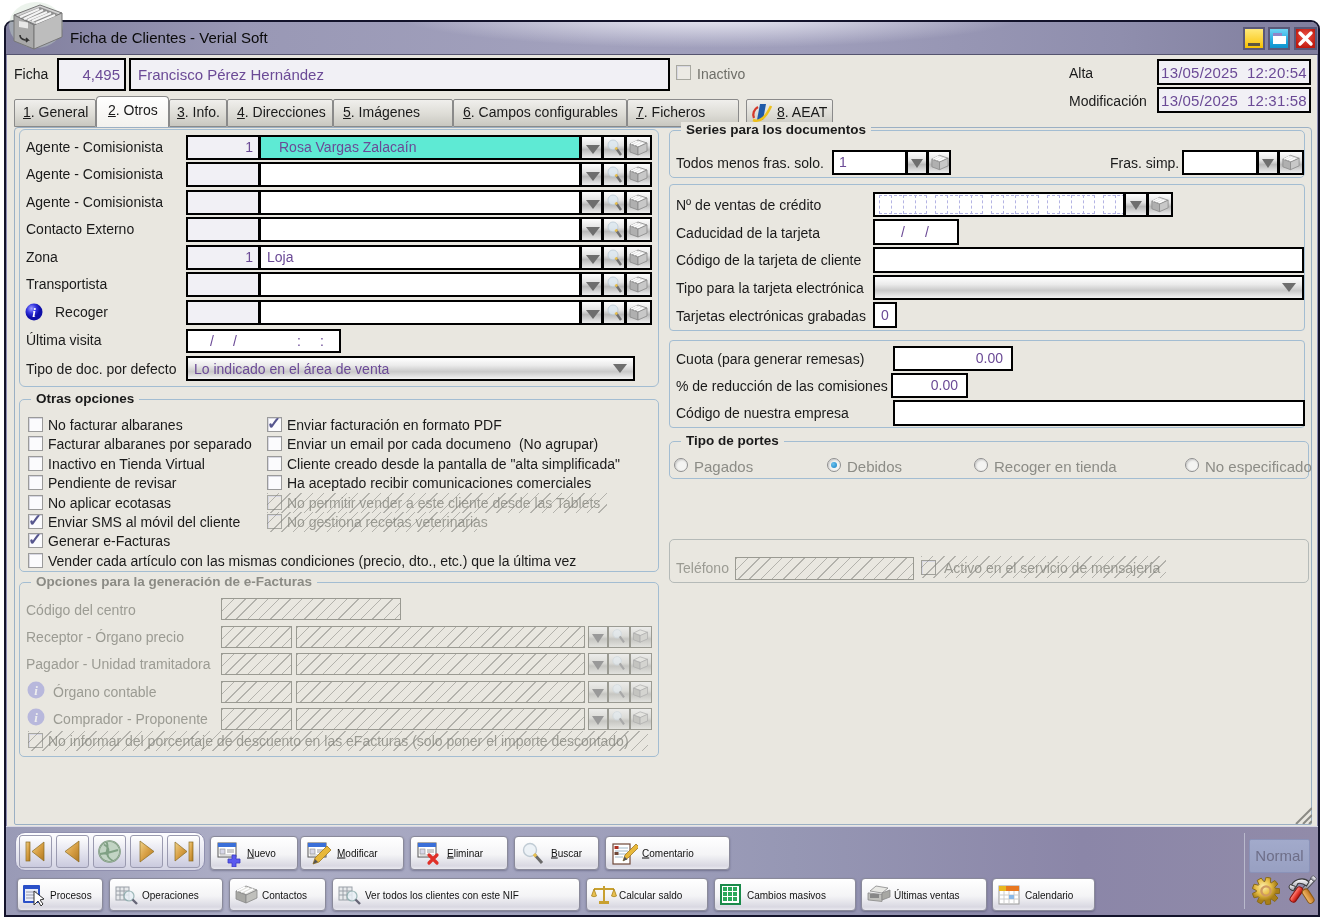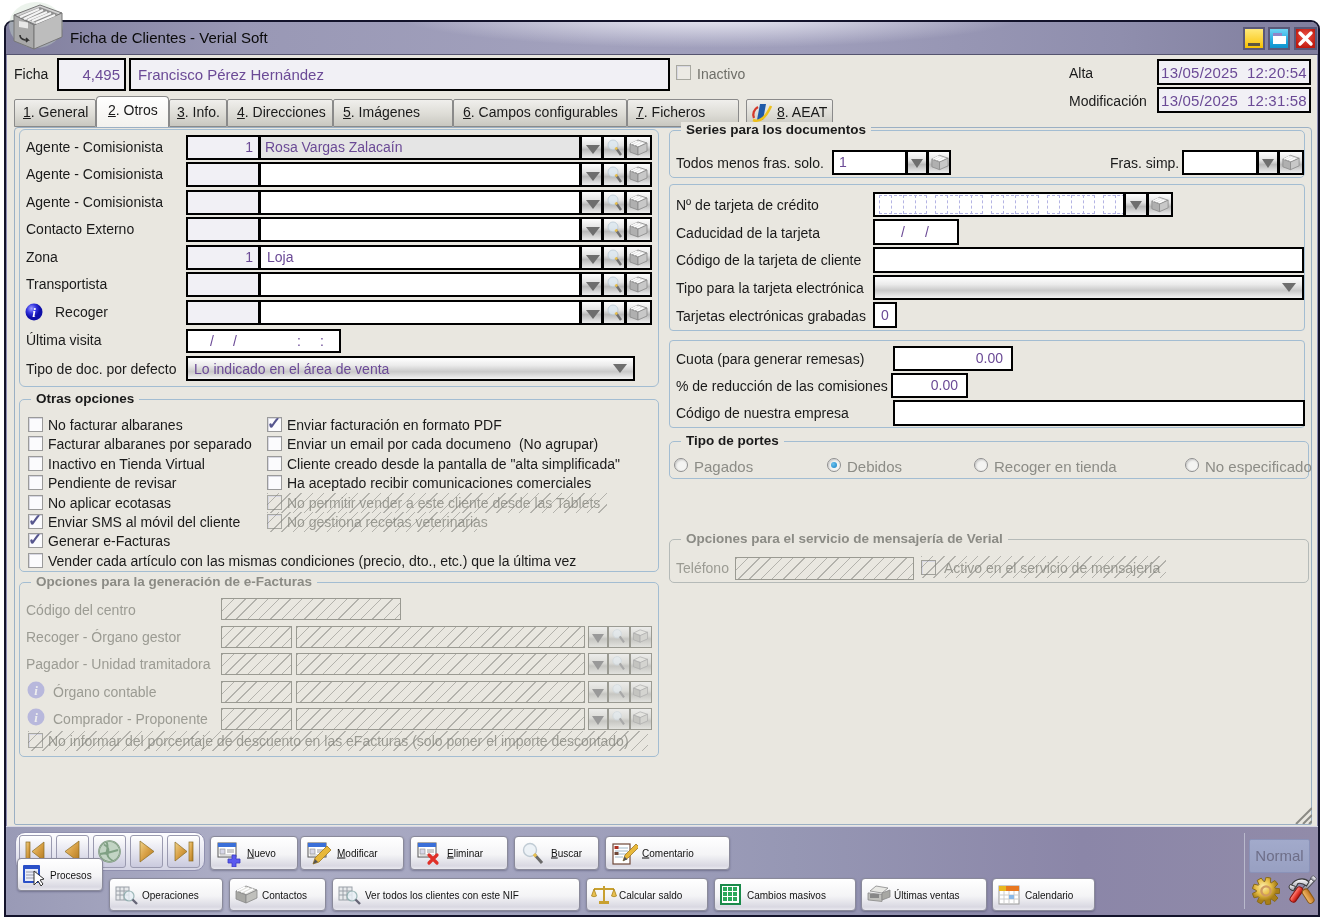--- a/index.html
+++ b/index.html
@@ -110,21 +110,21 @@
       <div style="position:absolute; top:4px; left:30px; font-size:14px; color:#1a1a1a; white-space:nowrap;"><u>8</u>. AEAT</div>
     </div>
 
   <div class="abs" style="left:14px; top:127px; width:1298px; height:698px; border:1px solid #9bb0c4; background:#e9e7e0; border-radius:4px 4px 2px 2px;"></div>
 
   <div class="grp" style="left:19px; top:129px; width:640px; height:258px; border-radius:6px;"></div>
 
   <div id="leftrows"></div>
   <div class="lbl" style="left:26px; top:139px;">Agente - Comisionista</div>
   <div class="fld numf" style="left:186px; top:135px; width:74px; height:25px; line-height:21px; padding-right:5px;">1</div>
-  <div class="fld" style="left:259px; top:135px; width:322px; height:25px; line-height:21px; padding-left:4px; background:#e5e5e5;">Rosa Vargas Zalacaín</div>
+  <div class="fld" style="left:259px; top:135px; width:322px; height:25px; line-height:21px; padding-left:18px; background:#5eead4;">Rosa Vargas Zalacaín</div>
   <div class="btn3" style="left:580px; top:135px; width:23px; height:25px;">
       <div class="tri" style="left:4px; top:8px;"></div>
     </div>
   <div class="btn3" style="left:602px; top:135px; width:24px; height:25px;"><svg width="20" height="21" viewBox="0 0 20 21">
         <circle cx="9" cy="8" r="5" fill="#dce8f0" opacity=".8" stroke="#b8c8d4" stroke-width="1"></circle>
         <line x1="12" y1="11" x2="17" y2="18" stroke="#707070" stroke-width="2.5"></line>
         <line x1="11.5" y1="10.5" x2="13" y2="12.5" stroke="#e8c050" stroke-width="2.5"></line>
       </svg></div>
   <div class="btn3" style="left:625px; top:135px; width:27px; height:25px;"><svg width="23" height="21" viewBox="0 0 23 21">
         <polygon points="3,7 11,3 20,6 12,10" fill="#e8e8e8" stroke="#888" stroke-width=".8"></polygon>
@@ -323,21 +323,21 @@
   <div class="hatch" style="left:267px; top:493px; width:340px; height:20px;"></div>
   <div class="cb" style="left:267px; top:514px; background:#e9e7e0; border-color:#a8a8a2;"></div>
   <div class="cbtext" style="left:287px; top:514px; color:#9b9b93;">No gestiona recetas veterinarias</div>
   <div class="hatch" style="left:267px; top:512px; width:210px; height:20px;"></div>
 
   <div class="grp" style="left:19px; top:582px; width:640px; height:175px;"></div>
   <div class="grpt" style="left:31px; top:574px; color:#8b8b85;">Opciones para la generación de e-Facturas</div>
   <div id="efact"></div>
   <div class="glbl" style="left:26px; top:602px;">Código del centro</div>
   <div class="hatchf" style="left:221px; top:598px; width:180px; height:22px;"></div>
-  <div class="glbl" style="left:26px; top:629px;">Recoger - Órgano gestor</div>
+  <div class="glbl" style="left:26px; top:629px;">Receptor - Órgano precio</div>
   <div class="hatchf" style="left:221px; top:626px; width:71px; height:22px;"></div>
   <div class="hatchf" style="left:296px; top:626px; width:289px; height:22px;"></div>
   <div class="btn3g" style="left:588px; top:626px; width:20px; height:22px;">
       <div class="tri" style="left:3px; top:7px; border-left-width:6px; border-right-width:6px; border-top-color:#999;"></div>
     </div>
   <div class="btn3g" style="left:608px; top:626px; width:22px; height:22px;"><svg width="18" height="18" viewBox="0 0 20 21">
         <circle cx="9" cy="8" r="5" fill="#e4ecf2" opacity=".6" stroke="#c8d4dc" stroke-width="1"></circle>
         <line x1="12" y1="11" x2="17" y2="18" stroke="#a8a8a8" stroke-width="2.5"></line>
       </svg></div>
   <div class="btn3g" style="left:630px; top:626px; width:22px; height:22px;"><svg width="19" height="18" viewBox="0 0 23 21">
@@ -429,21 +429,21 @@
         <polygon points="3,7 3,15 11,18 11,10" fill="#b0b0b0" stroke="#888" stroke-width=".8"></polygon>
         <polygon points="11,10 11,18 20,14 20,6" fill="#c8c8c8" stroke="#888" stroke-width=".8"></polygon>
         <g stroke="#fff" stroke-width="1.2">
           <line x1="10" y1="4" x2="4" y2="7"></line>
           <line x1="13" y1="5" x2="7" y2="8"></line>
           <line x1="16" y1="6" x2="10" y2="9"></line>
         </g>
       </svg></div>
 
   <div class="grp" style="left:669px; top:184px; width:636px; height:147px; border-radius:4px;"></div>
-  <div class="lbl" style="left:676px; top:197px;">Nº de tarjeta de crédito</div>
+  <div class="lbl" style="left:676px; top:197px;">Nº de ventas de crédito</div>
   <div class="fld" style="left:873px; top:192px; width:252px; height:25px;">
       <div style="position:absolute; left:4px; top:1px; width:48px; height:19px; border:1px dashed #b4b4e4;"></div>
       <div style="position:absolute; left:16px; top:1px; width:1px; height:19px; border-left:1px dashed #b4b4e4;"></div>
       <div style="position:absolute; left:28px; top:1px; width:1px; height:19px; border-left:1px dashed #b4b4e4;"></div>
       <div style="position:absolute; left:40px; top:1px; width:1px; height:19px; border-left:1px dashed #b4b4e4;"></div>
       <div style="position:absolute; left:60px; top:1px; width:48px; height:19px; border:1px dashed #b4b4e4;"></div>
       <div style="position:absolute; left:72px; top:1px; width:1px; height:19px; border-left:1px dashed #b4b4e4;"></div>
       <div style="position:absolute; left:84px; top:1px; width:1px; height:19px; border-left:1px dashed #b4b4e4;"></div>
       <div style="position:absolute; left:96px; top:1px; width:1px; height:19px; border-left:1px dashed #b4b4e4;"></div>
       <div style="position:absolute; left:116px; top:1px; width:48px; height:19px; border:1px dashed #b4b4e4;"></div>
@@ -500,21 +500,20 @@
   <div class="rb" style="left:827px; top:458px;">
       <div style="position:absolute; left:3px; top:3px; width:6px; height:6px; border-radius:50%; background:radial-gradient(circle at 35% 35%, #6cc2ee, #1580c4);"></div>
     </div>
   <div class="cbtext" style="left:847px; top:458px; color:#8c8c86; font-size:15px;">Debidos</div>
   <div class="rb" style="left:974px; top:458px;"></div>
   <div class="cbtext" style="left:994px; top:458px; color:#8c8c86; font-size:15px;">Recoger en tienda</div>
   <div class="rb" style="left:1185px; top:458px;"></div>
   <div class="cbtext" style="left:1205px; top:458px; color:#8c8c86; font-size:15px;">No especificado</div>
 
   <div class="grp" style="left:669px; top:539px; width:640px; height:44px; border-color:#b5bab8;"></div>
-  <div class="grpt" style="left:681px; top:531px; color:#8b8b85;">Opciones para el servicio de mensajería de Verial</div>
   <div class="glbl" style="left:676px; top:560px;">Teléfono</div>
   <div class="hatchf" style="left:735px; top:557px; width:179px; height:23px;"></div>
   <div class="cb" style="left:921px; top:560px; width:15px; height:15px; background:#e9e7e0; border-color:#a0a09a;"></div>
   <div class="glbl" style="left:944px; top:560px;">Activo en el servicio de mensajería</div>
   <div class="hatch" style="left:921px; top:556px; width:245px; height:22px;"></div>
 
   <svg class="abs" style="left:1292px; top:804px;" width="20" height="20" viewBox="0 0 20 20">
     <line x1="4" y1="20" x2="20" y2="4" stroke="#8a8a84" stroke-width="2"></line>
     <line x1="11" y1="20" x2="20" y2="11" stroke="#8a8a84" stroke-width="2"></line>
     <line x1="17" y1="20" x2="20" y2="17" stroke="#8a8a84" stroke-width="2"></line>
@@ -633,21 +632,21 @@
           </g>
           <rect x="3.5" y="5" width="4" height="3" fill="#b03020"></rect>
           <rect x="3.5" y="11" width="4" height="3" fill="#704838"></rect>
           <polygon points="12,20 14,14 25,3 28,6 17,17" fill="#e8b83a" stroke="#a07820" stroke-width=".8"></polygon>
           <polygon points="12,20 13.5,15.5 16.5,18.5" fill="#555"></polygon>
         </svg></div>
       <div class="tx" style="left:36px;"><u>C</u>omentario</div>
     </div>
   <div class="abs" style="left:1244px; top:833px; width:1px; height:76px; background:#b9b9cc;"></div>
   <div class="abs" style="left:1249px; top:839px; width:61px; height:34px; background:linear-gradient(180deg,#a2aacb,#98a0c2); border:1px solid #8a92b8; border-radius:2px; text-align:center; line-height:32px; font-size:15px; color:#6e6e88;">Normal</div>
-  <div class="tbtn" style="left:17px; top:858px; width:86px; height:33px;">
+  <div class="tbtn" style="left:17px; top:878px; width:86px; height:33px;">
       <div class="abs" style="left:4px; top:4px;"><svg width="24" height="24" viewBox="0 0 24 24">
           <rect x="1" y="2" width="17" height="18" fill="#2a50c8" rx="1"></rect>
           <rect x="3" y="6" width="13" height="12" fill="#e8ecf8"></rect>
           <g stroke="#99a" stroke-width="1">
             <line x1="4" y1="9" x2="15" y2="9"></line>
             <line x1="4" y1="12" x2="15" y2="12"></line>
             <line x1="4" y1="15" x2="15" y2="15"></line>
           </g>
           <polygon points="12,8 12,22 16,18 19,23 21,21 18,17 22,16" fill="#fff" stroke="#333" stroke-width="1"></polygon>
         </svg></div>

